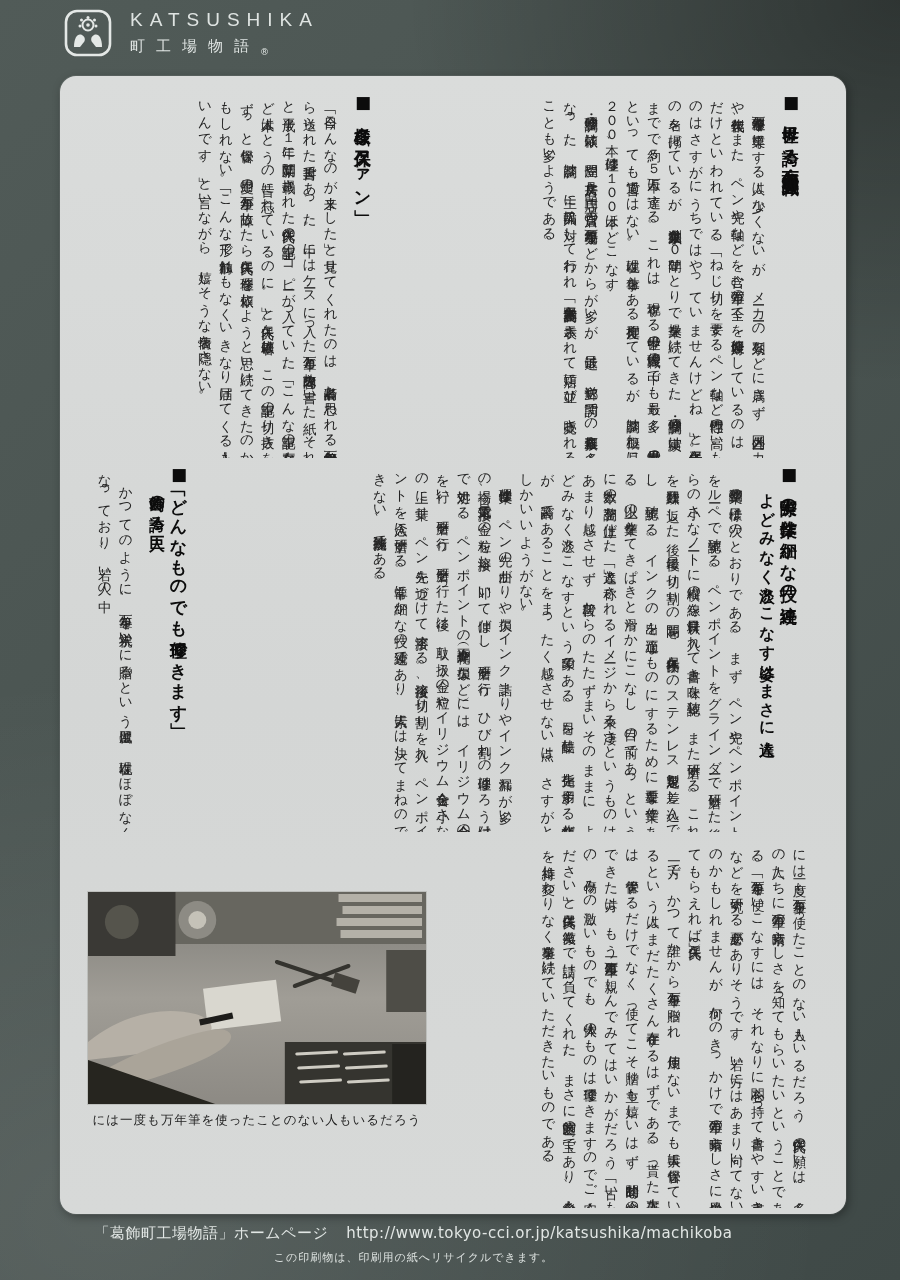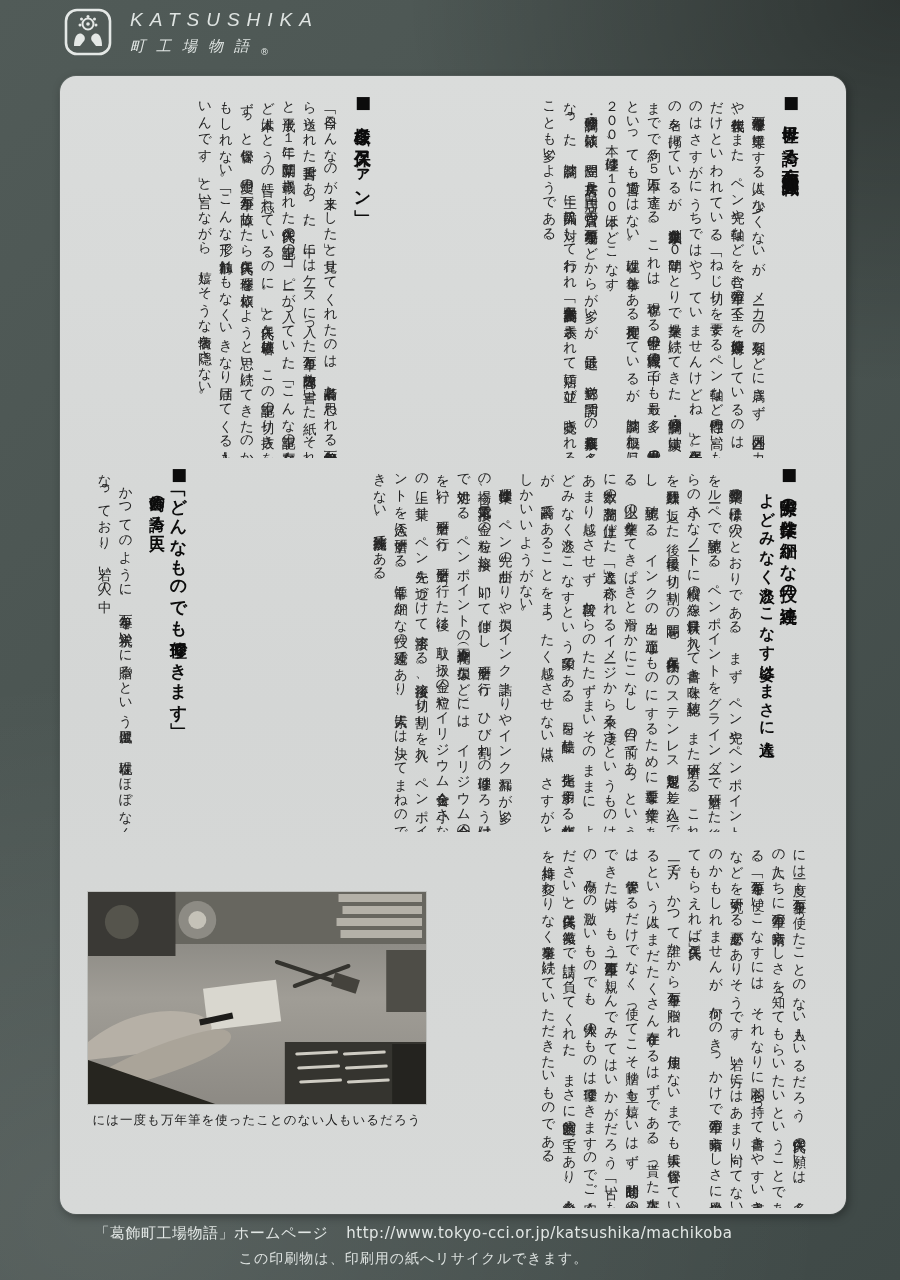--- a/index.html
+++ b/index.html
@@ -8,21 +8,21 @@
     width:900px;height:1280px;
     background:
       radial-gradient(1200px 900px at 12% 95%, rgba(255,255,255,0.10), transparent 60%),
       radial-gradient(900px 700px at 100% 0%, rgba(0,0,0,0.38), transparent 55%),
       linear-gradient(135deg,#515b58 0%, #4a5451 45%, #3f4947 100%);
     overflow:hidden;
     font-family:"DejaVu Sans","Liberation Sans",sans-serif;
   }
 
   
-  .masthead{position:absolute;left:64px;top:7px;display:flex;align-items:center;color:#e4e8e6;font-style:italic;}
+  .masthead{position:absolute;left:64px;top:7px;display:flex;align-items:flex-end;color:#e4e8e6;}
   .logo-icon{width:48px;height:48px;margin-right:18px;}
   .brand{font-size:19px;letter-spacing:7px;font-weight:400;color:#dfe4e2;margin-top:2px;
          font-family:"Liberation Sans",sans-serif;}
   .sub{font-size:15px;letter-spacing:11px;color:#dfe4e2;margin-top:6px;}
   .sub .reg{font-size:9px;letter-spacing:0;vertical-align:sub;}
 
   
   .paper{
     position:absolute;left:60px;top:76px;width:786px;height:1138px;
     border-radius:16px;
@@ -54,21 +54,21 @@
   .photo{position:absolute;left:88px;top:892px;width:338px;height:212px;margin:0;
          outline:1px solid #bdbfbc;background:#8f8e8a;}
   .photo svg{display:block;width:100%;height:100%;}
   .caption{position:absolute;left:64px;top:1112px;width:386px;text-align:center;
            font-size:12.5px;color:#1e1e1e;letter-spacing:1px;}
 
   
   .footer{position:absolute;left:0;top:1224px;width:827px;text-align:center;color:#e2e7e5;}
   .f1{font-size:15px;letter-spacing:0.5px;}
   .f1 .url{margin-left:18px;}
-  .f2{font-size:14px;margin-top:7px;letter-spacing:1px;color:#dce1df;}
+  .f2{font-size:11px;margin-top:7px;letter-spacing:1px;color:#dce1df;}
 </style>
 </head>
 <body>
 
 <div class="page">
 
   <header class="masthead">
     <div class="logo-icon">
       <svg viewBox="0 0 48 48">
         <rect x="2" y="2" width="44" height="44" rx="11" fill="none" stroke="#e4e8e6" stroke-width="2.6"></rect>

